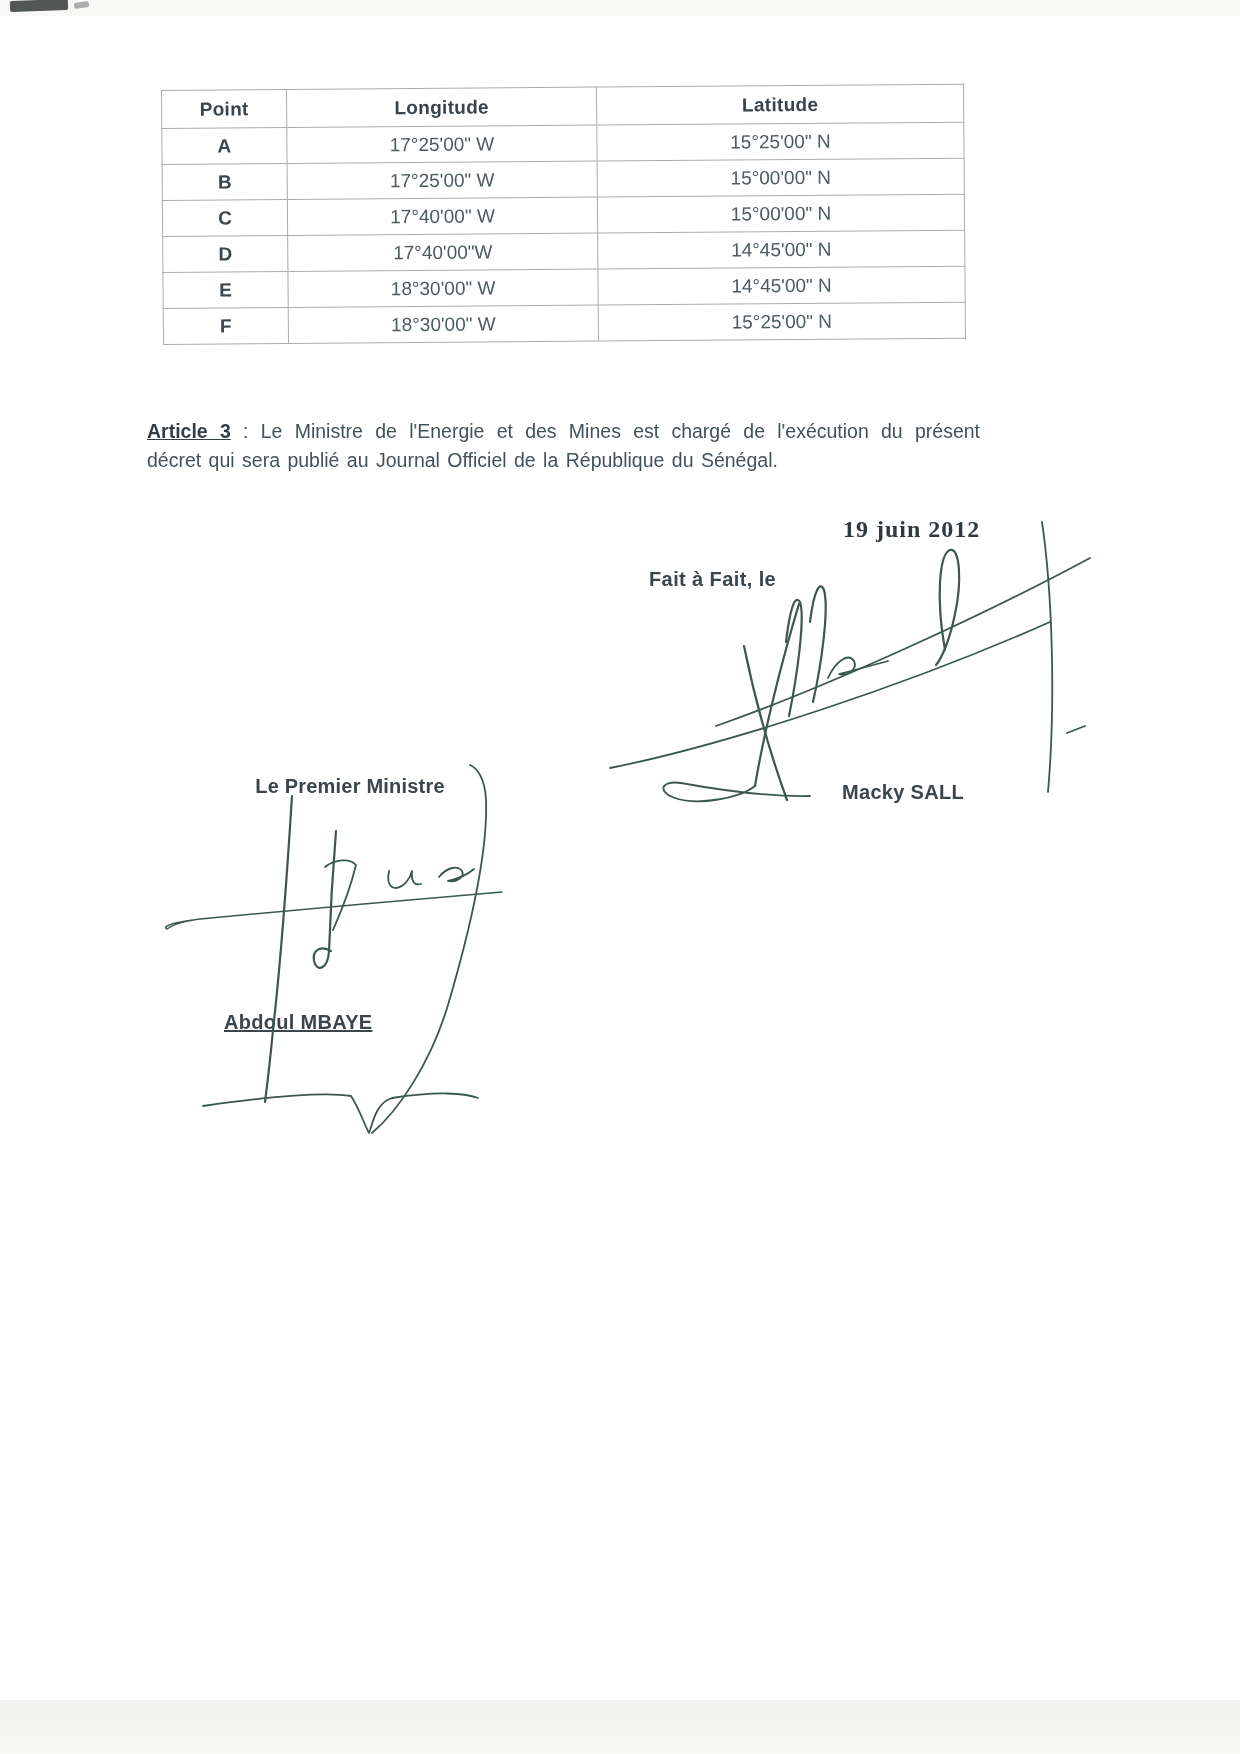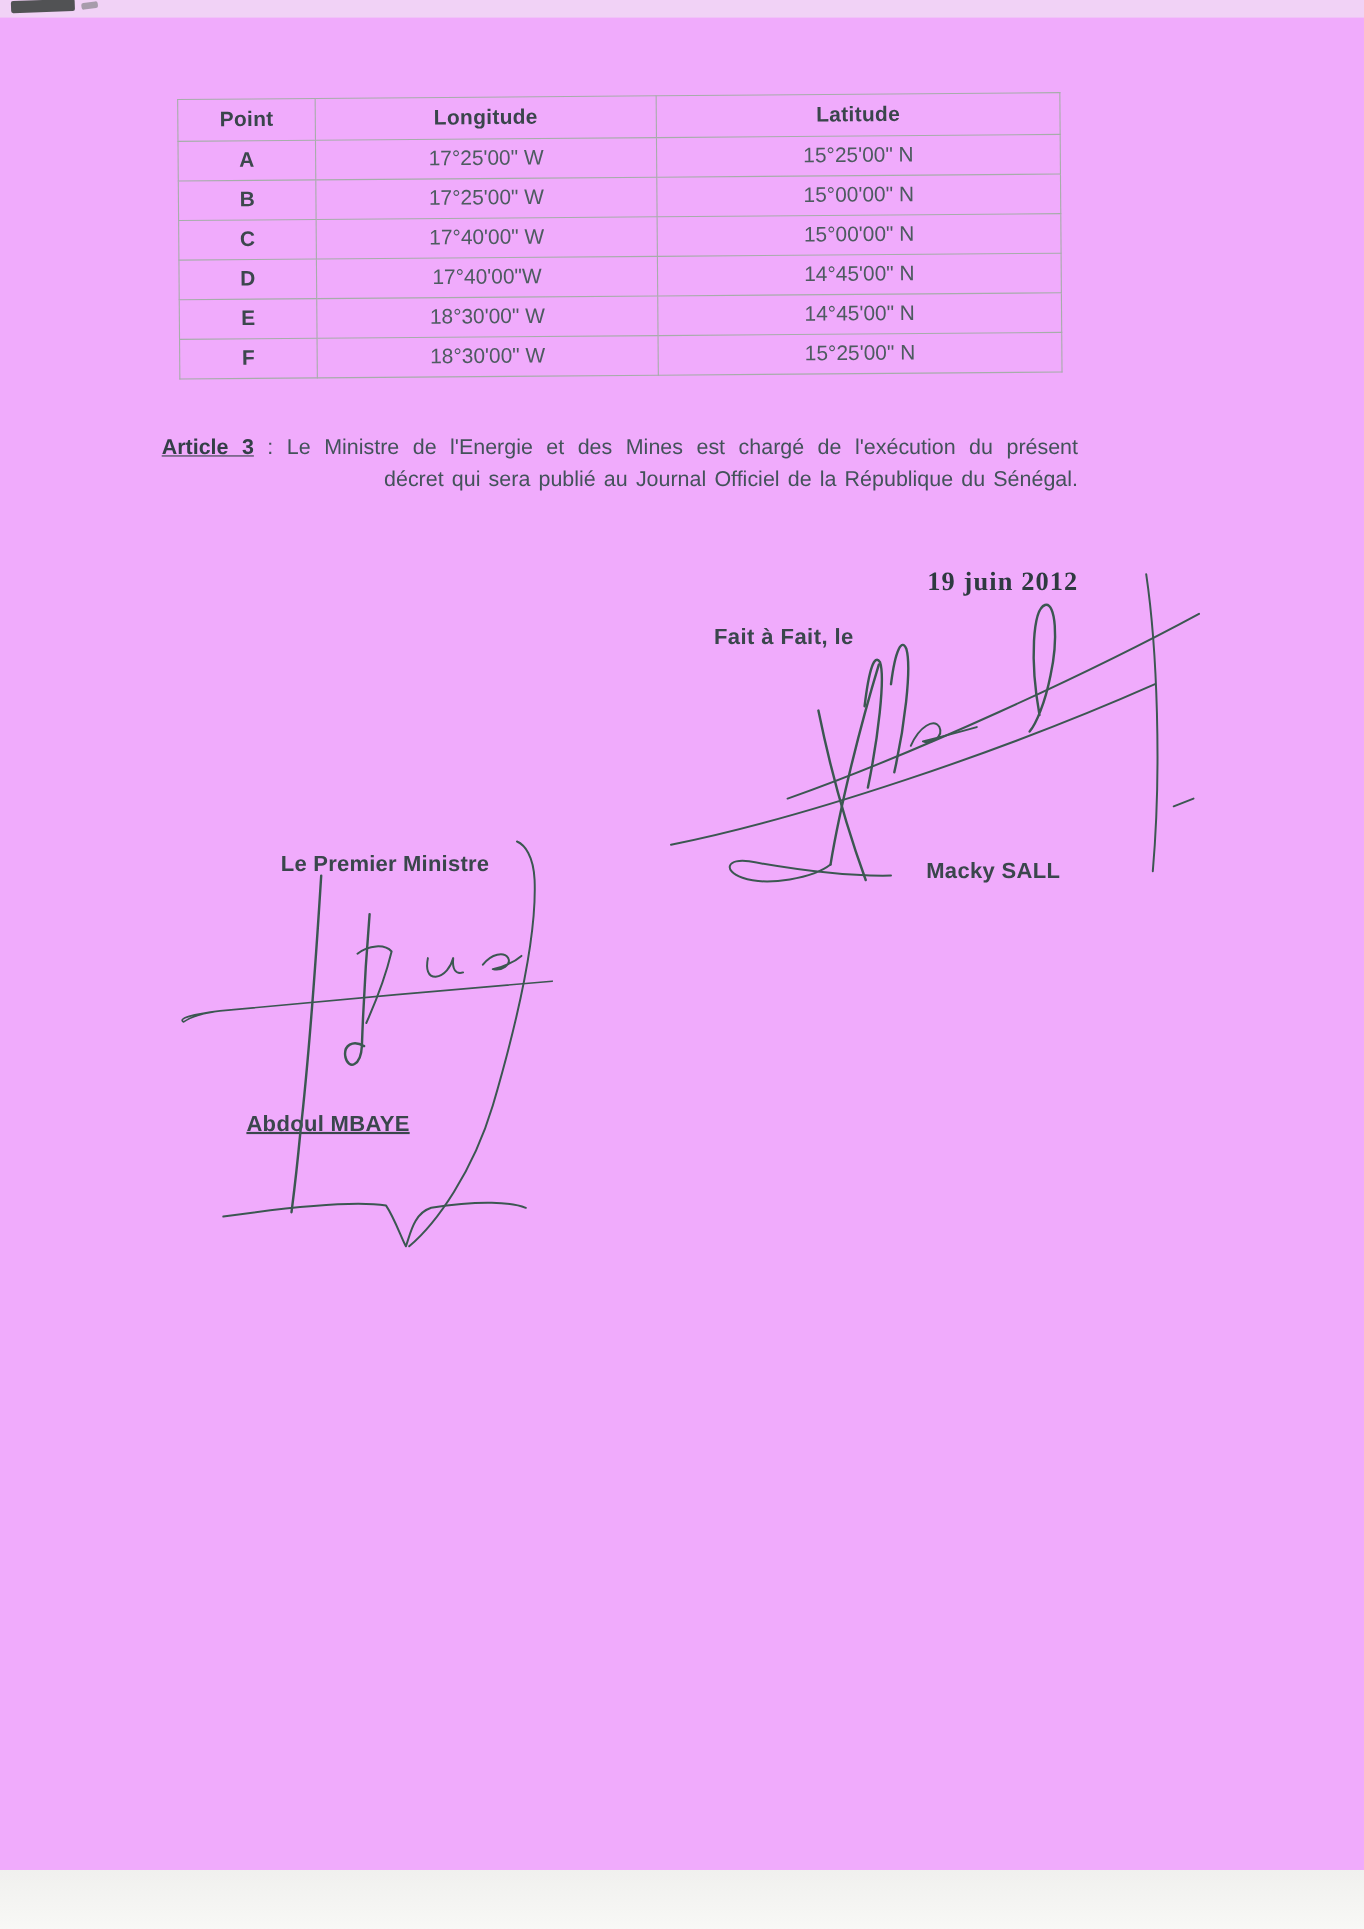--- a/index.html
+++ b/index.html
@@ -1,38 +1,38 @@
 <!DOCTYPE html>
 <html><head>
 <meta charset="utf-8">
 <style>
   html,body{margin:0;padding:0;}
   body{width:1240px;height:1754px;background:#e9e9e7;font-family:"Liberation Sans",sans-serif;}
-  .page{position:relative;width:1240px;height:1754px;background:#f0abfc;overflow:hidden;}
+  .page{position:relative;width:1240px;height:1754px;background:#ffffff;overflow:hidden;}
 
   
   .smudge1{position:absolute;left:10px;top:0;width:58px;height:11px;background:#3f4443;border-radius:2px;transform:rotate(-2deg);opacity:.9;}
   .smudge2{position:absolute;left:74px;top:2px;width:15px;height:6px;background:#6a6f6e;border-radius:2px;transform:rotate(-8deg);opacity:.55;}
   .top-band{position:absolute;left:0;top:0;width:1240px;height:16px;background:#f3f3f1;opacity:.55;}
   .bottom-band{position:absolute;left:0;top:1700px;width:1240px;height:54px;background:linear-gradient(#f0f0ee,#f8f8f6);}
 
   
   .tbl-wrap{position:absolute;left:162px;top:90px;width:802px;transform:rotate(-0.45deg);transform-origin:left center;}
   table.coords{border-collapse:collapse;table-layout:fixed;width:802px;background:transparent;}
   table.coords col.c1{width:125px;} table.coords col.c2{width:310px;} table.coords col.c3{width:367px;}
   table.coords th,table.coords td{border:1px solid #a6adaa;text-align:center;vertical-align:middle;
     font-size:19px;padding:0;}
   table.coords th{height:37px;font-weight:bold;color:#39454b;letter-spacing:.3px;}
   table.coords td{height:35px;color:#4d5b60;}
   table.coords td.pt{font-weight:bold;color:#3c474d;}
 
   
   .article{position:absolute;left:147px;top:393px;width:833px;font-size:19.5px;line-height:29px;color:#43525a;}
-  .article .l1{text-align:justify;text-align-last:justify;}
-  .article .l2{text-align:right;word-spacing:2px;}
+  .article .l1{text-align:justify;text-align-last:justify;margin-top:24px;}
+  .article .l2{text-align:left;word-spacing:2px;}
   .article .lbl{font-weight:bold;text-decoration:underline;color:#333f47;}
 
   
   .date{position:absolute;left:843px;top:516px;font-family:"Liberation Serif",serif;font-weight:bold;
     font-size:24px;color:#2e3a40;letter-spacing:1px;text-align:center;}
   .place{position:absolute;left:649px;top:568px;font-size:20px;font-weight:bold;color:#3a464c;letter-spacing:.4px;}
   .president-name{position:absolute;left:806px;top:781px;font-size:20px;font-weight:bold;color:#3a464c;letter-spacing:.3px;margin-left:36px;}
   .countersign{position:absolute;left:150px;top:771px;width:400px;text-align:center;
     font-size:20px;font-weight:bold;color:#3a464c;line-height:31px;letter-spacing:.2px;}
   .pm-name{position:absolute;left:224px;top:1011px;font-size:20px;font-weight:bold;color:#3a464c;letter-spacing:.3px;text-decoration:underline;}

